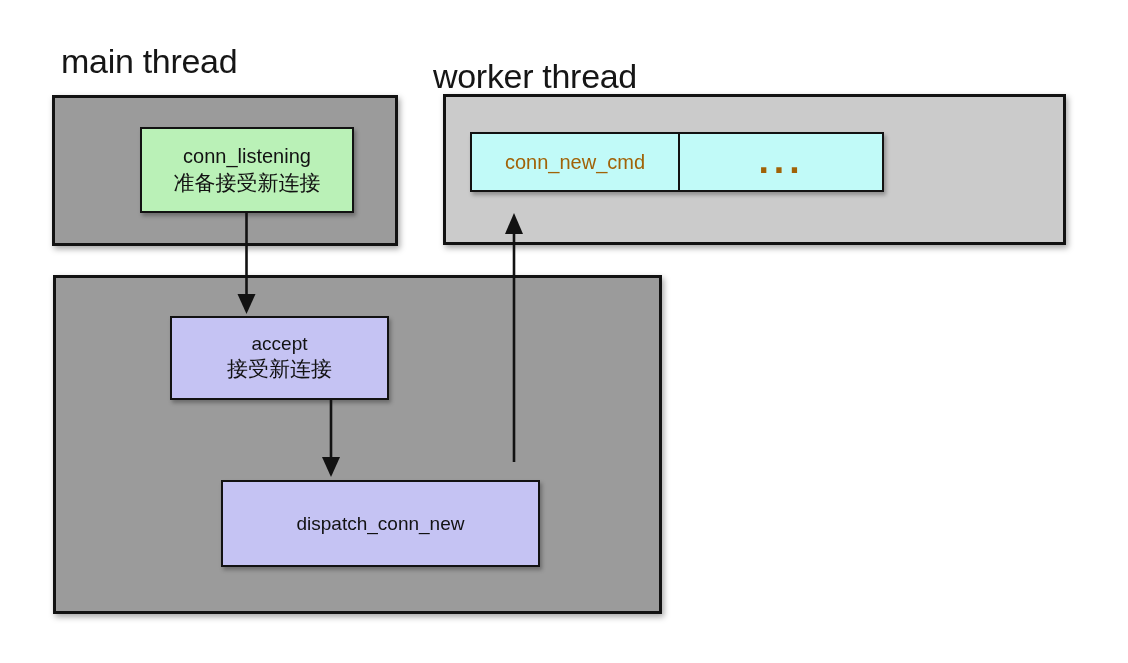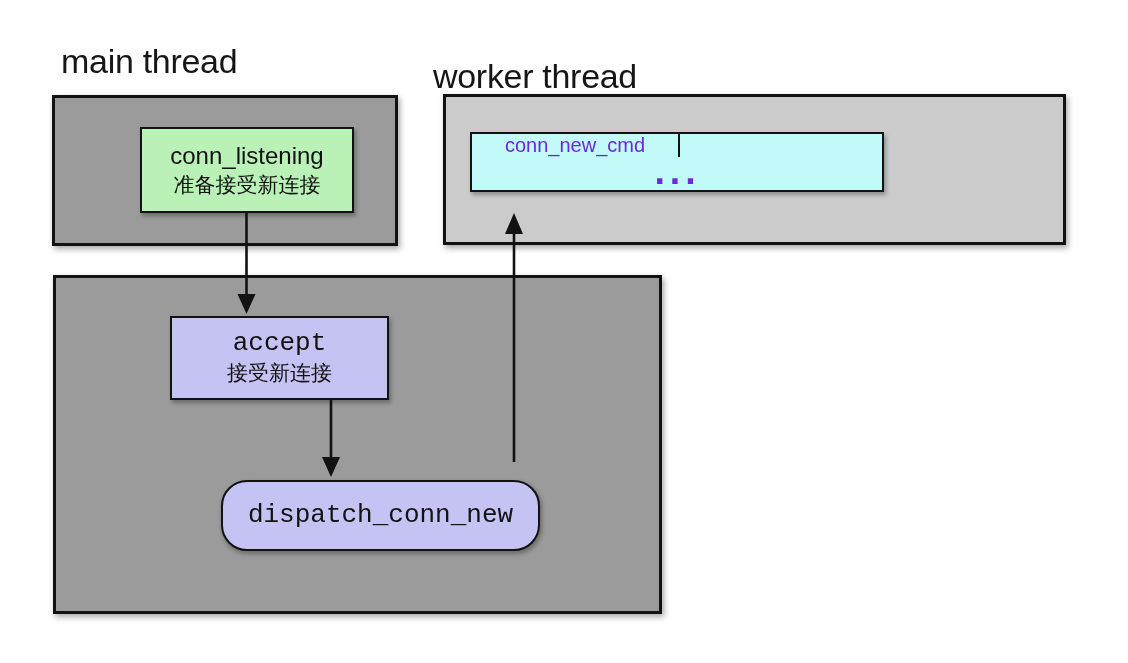--- a/index.html
+++ b/index.html
@@ -32,42 +32,41 @@
     display: flex;
     flex-direction: column;
     align-items: center;
     justify-content: center;
     text-align: center;
     box-shadow: 1.5px 2.5px 4px rgba(0,0,0,0.3);
     color: #121212;
   }
   .blk-title-sans {
     font-family: "Liberation Sans", "DejaVu Sans", sans-serif;
-    font-size: 24px;
+    font-size: 20px;
     line-height: 1.3;
   }
   .blk-title-mono {
-    font-family: Liberation Mono, monospace;
-    font-size: 26px;
+    font-family: Liberation Sans, sans-serif;
+    font-size: 19px;
     line-height: 1.15;
   }
   .blk-desc {
     font-family: "Liberation Sans", "DejaVu Sans", sans-serif;
     font-size: 21px;
     line-height: 1.35;
     margin-top: 0;
   }
   .queue {
     position: absolute;
     box-sizing: border-box;
     border: 2.5px solid #121212;
     display: flex;
     box-shadow: 1.5px 2.5px 4px rgba(0,0,0,0.3);
-    color: #6d28d9;
-    flex-direction: column;
+    color: #a16207;
   }
   .q-cell {
     display: flex;
     align-items: center;
     justify-content: center;
     box-sizing: border-box;
   }
   .q-cell-first {
     width: 208px;
     border-right: 2.5px solid #121212;
@@ -114,21 +113,21 @@
     <div class="q-cell q-cell-dots">
       <span>...</span>
     </div>
   </div>
 
   <div class="block" style="left:170px; top:316px; width:219px; height:84px; background:#c5c3f3;">
     <div class="blk-title-mono">accept</div>
     <div class="blk-desc">接受新连接</div>
   </div>
 
-  <div class="block" style="left:221px; top:480px; width:319px; height:71px; background:#c5c3f3;border-radius:26px;">
+  <div class="block" style="left:221px; top:480px; width:319px; height:87px; background:#c5c3f3;">
     <div class="blk-title-mono">dispatch_conn_new</div>
   </div>
 
   <svg class="arrows" width="1128" height="663" viewBox="0 0 1128 663">
     <g>
       <line x1="246.5" y1="212" x2="246.5" y2="296"></line>
       <polygon points="246.5,314 237.5,294 255.5,294"></polygon>
     </g>
     <g>
       <line x1="331" y1="400" x2="331" y2="458"></line>

